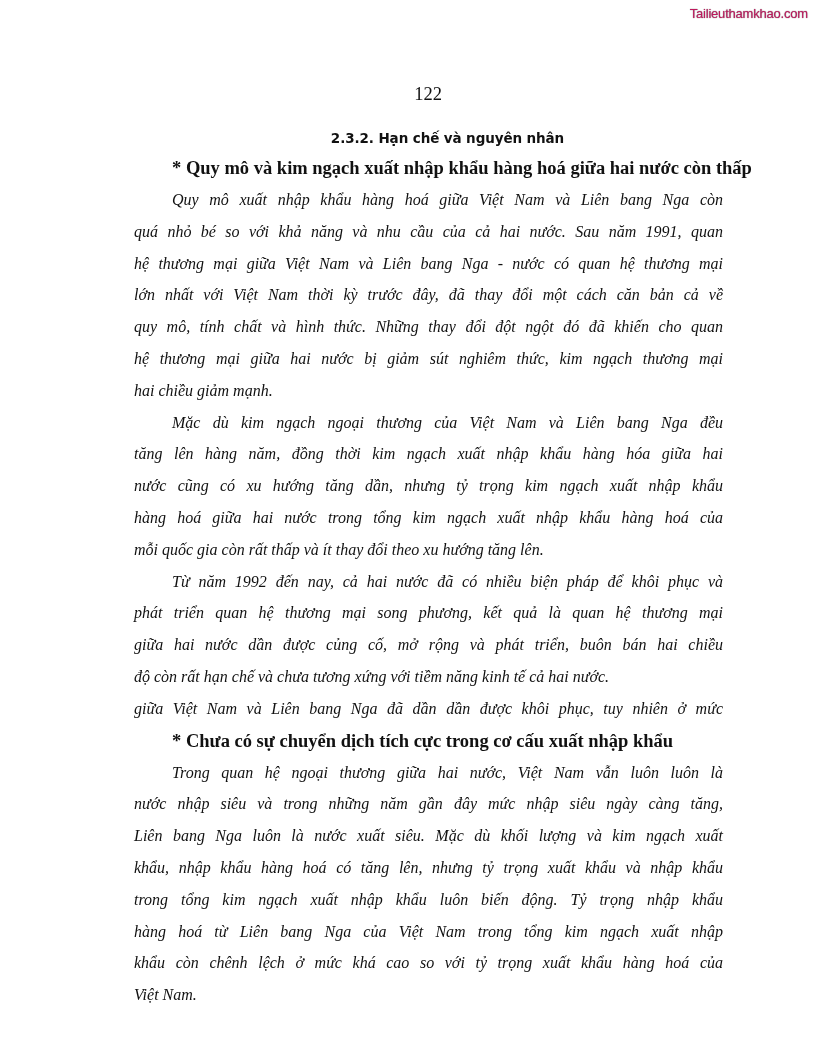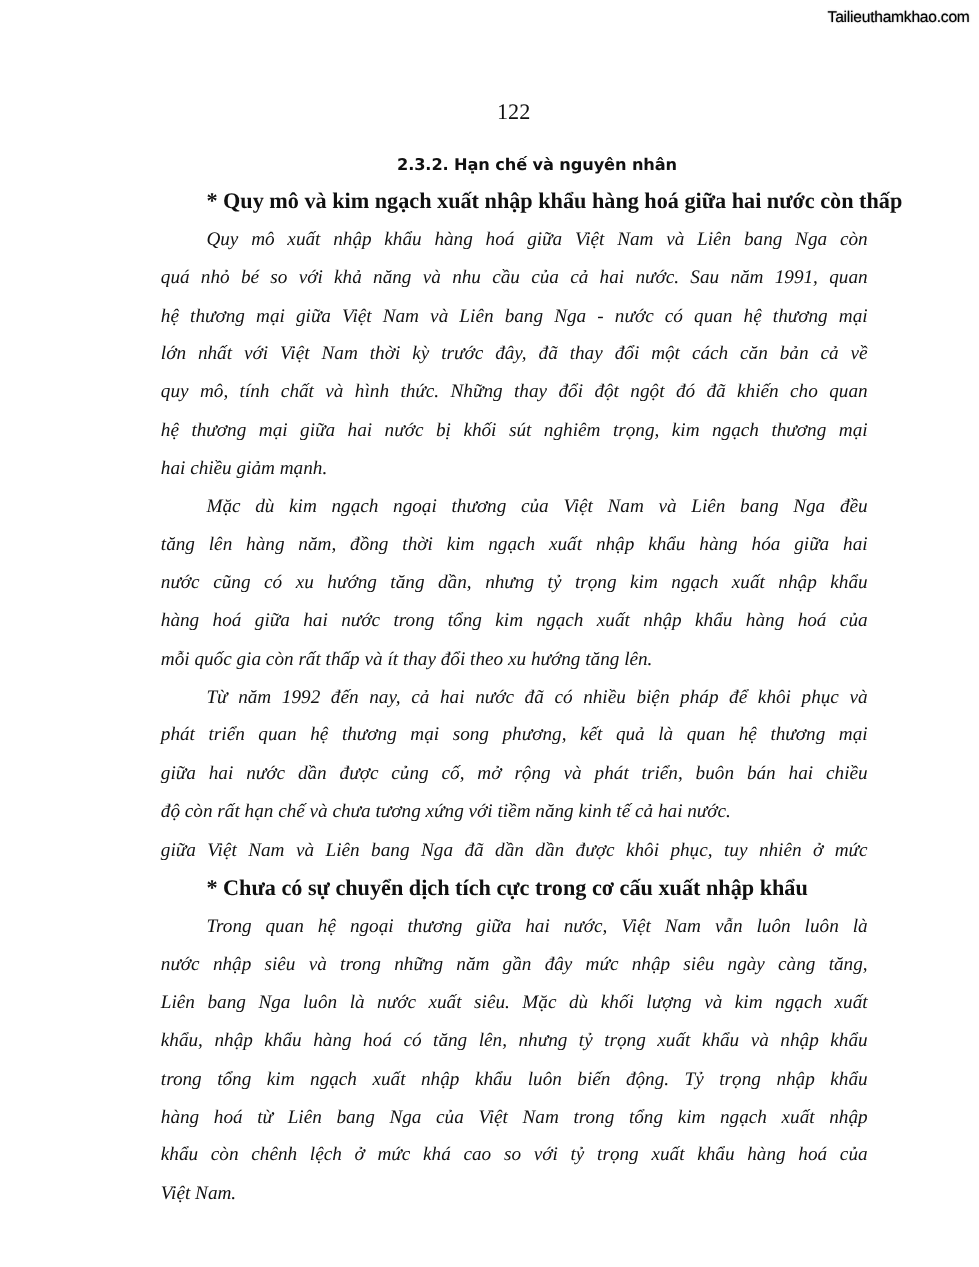--- a/index.html
+++ b/index.html
@@ -14,21 +14,21 @@
     overflow: hidden;
     font-family: "Liberation Serif", "DejaVu Serif", serif;
     color: #111111;
   }
   .watermark {
     position: absolute;
     top: 6px;
     right: 8px;
     font-family: "Liberation Sans", "DejaVu Sans", sans-serif;
     font-size: 13px;
-    color: #000000;
+    color: #be185d;
     text-shadow: 0 0 1px #9a9a9a, 0 0 1px #9a9a9a;
     letter-spacing: -0.2px;
   }
   .page-number {
     position: absolute;
     top: 84px;
     left: 0;
     width: 856px;
     text-align: center;
     font-size: 18.5px;
@@ -85,21 +85,21 @@
   <div class="heading">2.3.2. Hạn chế và nguyên nhân</div>
 
   <div class="subheading">* Quy mô và kim ngạch xuất nhập khẩu hàng hoá giữa hai nước còn thấp</div>
 
   <div>
     <div class="line indent">Quy mô xuất nhập khẩu hàng hoá giữa Việt Nam và Liên bang Nga còn</div>
     <div class="line">quá nhỏ bé so với khả năng và nhu cầu của cả hai nước. Sau năm 1991, quan</div>
     <div class="line">hệ thương mại giữa Việt Nam và Liên bang Nga - nước có quan hệ thương mại</div>
     <div class="line">lớn nhất với Việt Nam thời kỳ trước đây, đã thay đổi một cách căn bản cả về</div>
     <div class="line">quy mô, tính chất và hình thức. Những thay đổi đột ngột đó đã khiến cho quan</div>
-    <div class="line">hệ thương mại giữa hai nước bị khối sút nghiêm trọng, kim ngạch thương mại</div>
+    <div class="line">hệ thương mại giữa hai nước bị giảm sút nghiêm thức, kim ngạch thương mại</div>
     <div class="line last">hai chiều giảm mạnh.</div>
   </div>
 
   <div>
     <div class="line indent">Mặc dù kim ngạch ngoại thương của Việt Nam và Liên bang Nga đều</div>
     <div class="line">tăng lên hàng năm, đồng thời kim ngạch xuất nhập khẩu hàng hóa giữa hai</div>
     <div class="line">nước cũng có xu hướng tăng dần, nhưng tỷ trọng kim ngạch xuất nhập khẩu</div>
     <div class="line">hàng hoá giữa hai nước trong tổng kim ngạch xuất nhập khẩu hàng hoá của</div>
     <div class="line last">mỗi quốc gia còn rất thấp và ít thay đổi theo xu hướng tăng lên.</div>
   </div>

